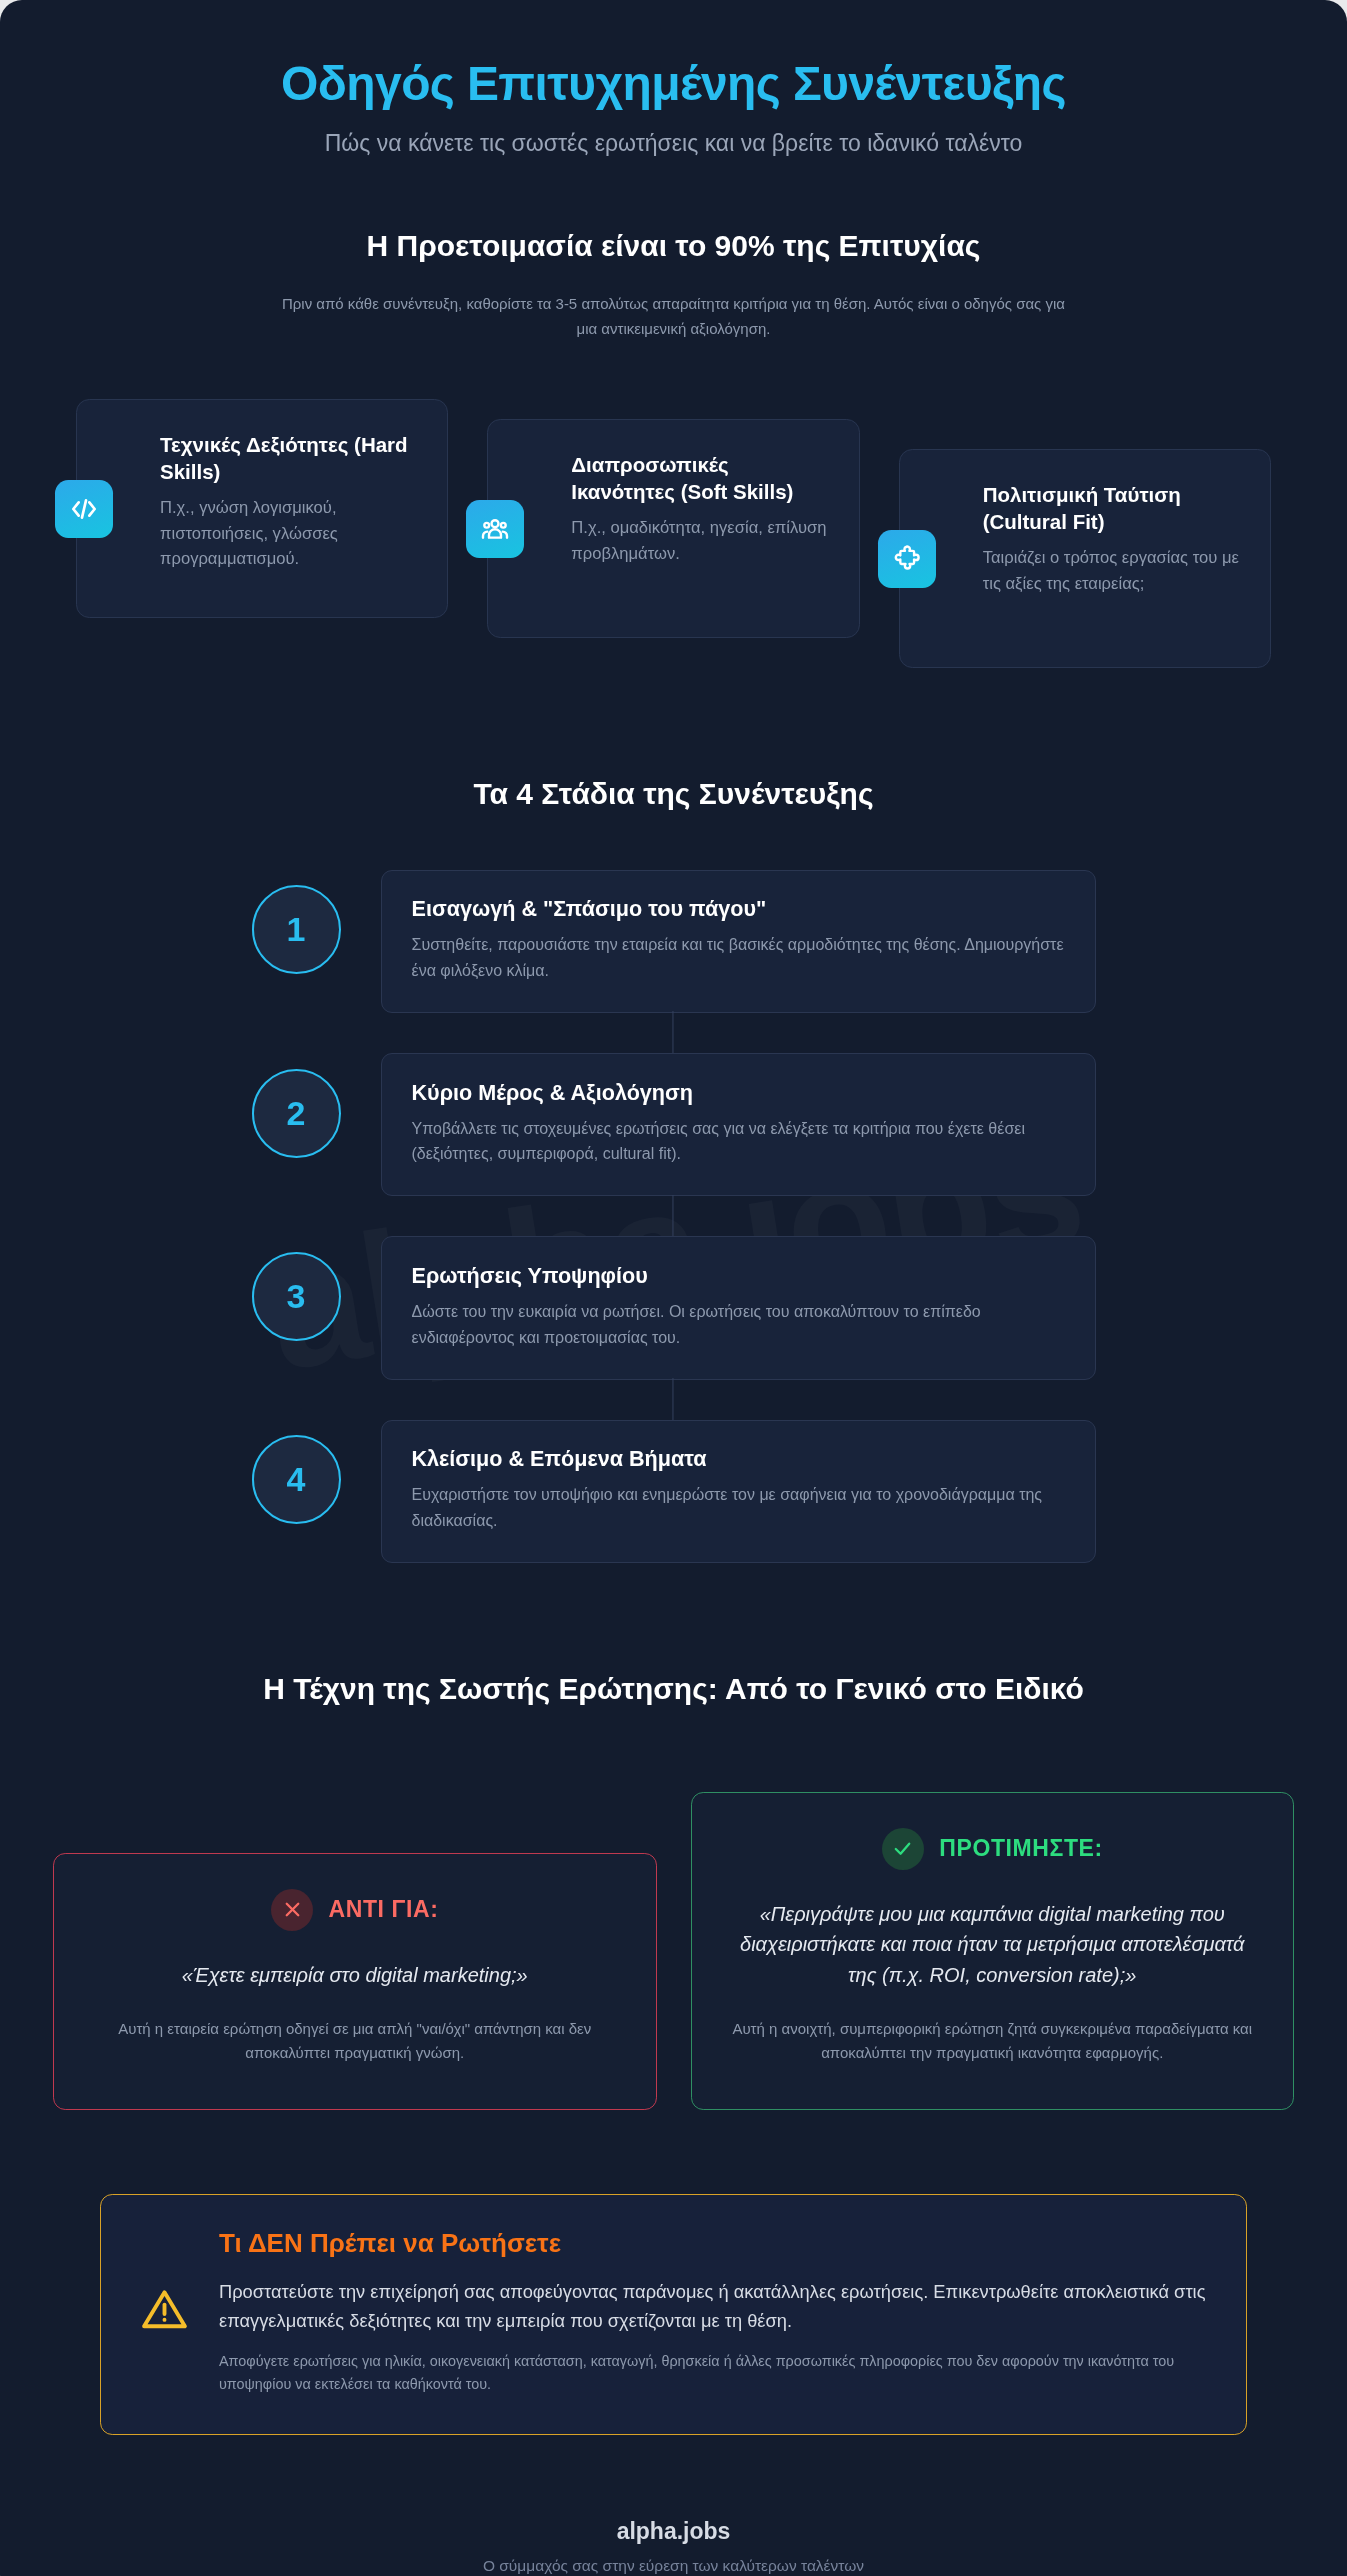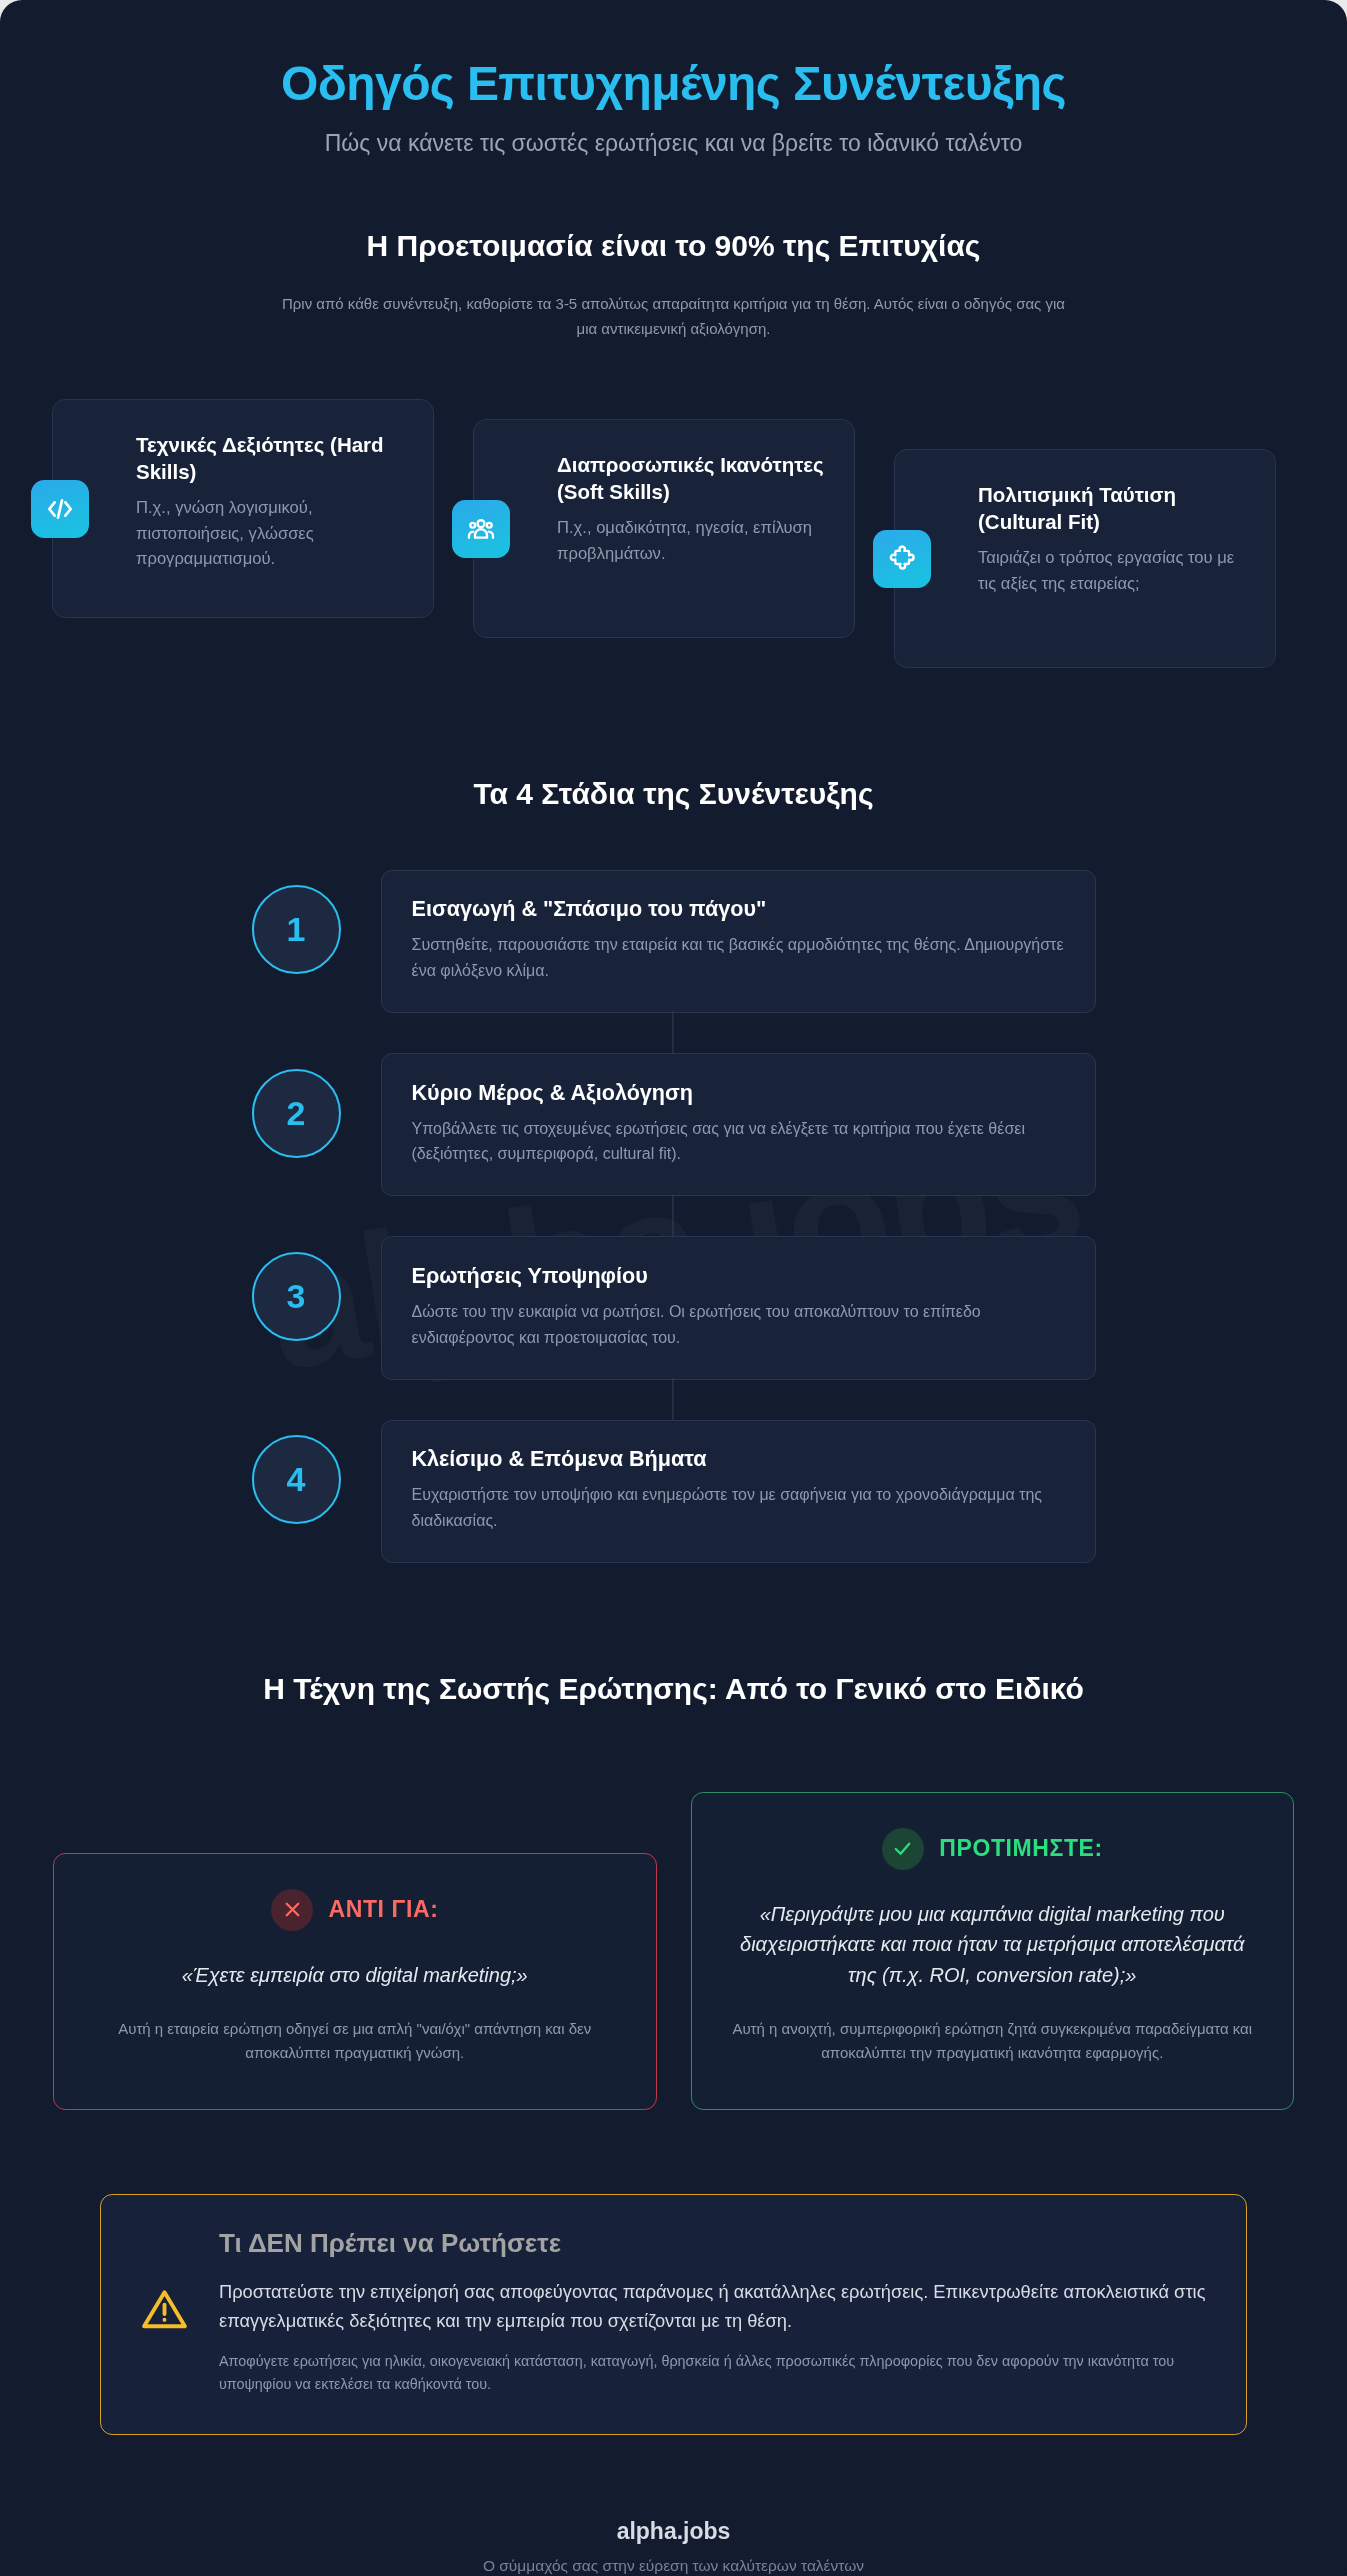--- a/index.html
+++ b/index.html
@@ -71,23 +71,23 @@
     font-size: 15px;
     line-height: 1.7;
     color: #8d99ad;
   }
 
   
   .prep { padding-top: 69px; }
 
   .prep-cards {
     display: flex;
-    justify-content: flex-start;
+    justify-content: flex-end;
     gap: 39px;
-    padding: 57px 52px 0;
+    padding: 57px 76px 0;
     align-items: flex-start;
   }
   .prep-card {
     position: relative;
     flex: 1 1 0;
     max-width: 382px;
     min-height: 219px;
     background: #18233a;
     border: 0.6px solid #283550;
     border-radius: 13.3px;
@@ -262,21 +262,21 @@
     margin-top: 55px;
     display: flex;
     align-items: center;
     justify-content: center;
   }
   .warn-icon svg { width: 49px; height: 49px; }
 
   .warn-title {
     font-size: 26px;
     font-weight: 700;
-    color: #a3a3a3;
+    color: #f97316;
     line-height: 1.2;
   }
   .warn-body {
     margin-top: 19px;
     font-size: 18.3px;
     line-height: 1.58;
     color: #d7dce5;
   }
   .warn-sub {
     margin-top: 14.4px;

